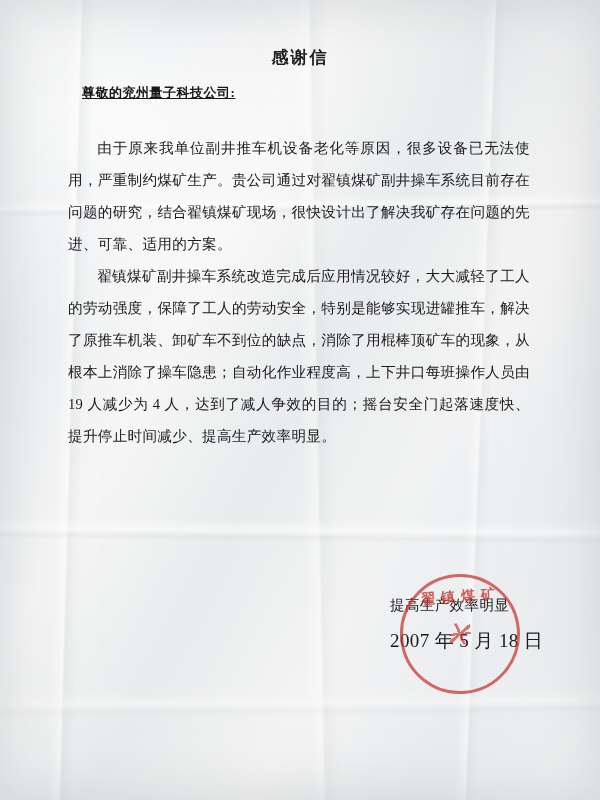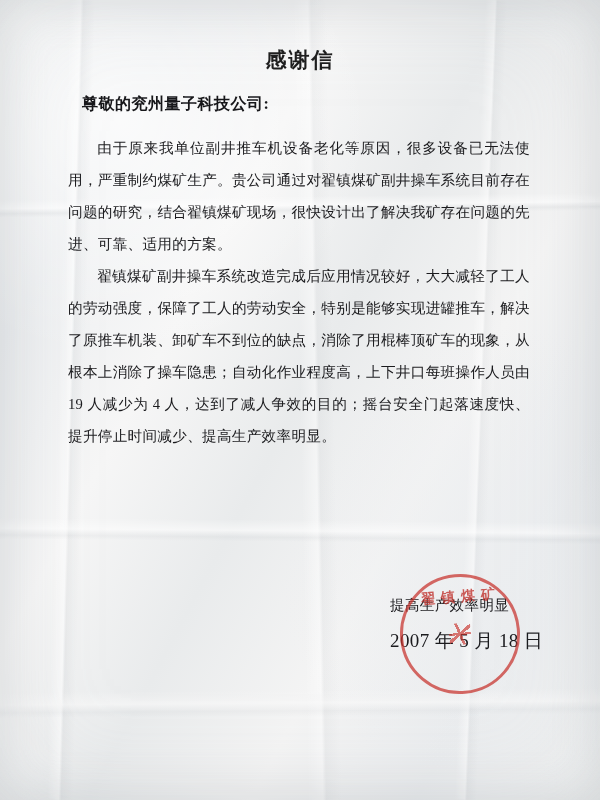--- a/index.html
+++ b/index.html
@@ -43,35 +43,36 @@
     box-shadow: inset 0 0 46px rgba(160,165,170,0.30), inset 0 0 110px rgba(190,195,200,0.18);
     pointer-events: none;
   }
 
   .doc-title {
     position: absolute;
     top: 46px;
     left: 0;
     width: 600px;
     text-align: center;
-    font-size: 21px;
+    font-size: 17px;
     font-weight: bold;
     letter-spacing: 2px;
     color: #1b1b1b;
     font-family: "Liberation Serif", "DejaVu Serif", serif;
   }
 
   .salutation {
     position: absolute;
-    top: 94px;
+    top: 84px;
     left: 82px;
-    font-size: 16px;
+    font-size: 13px;
     font-weight: bold;
     color: #17171a;
     letter-spacing: 0.5px;
+    text-decoration: underline;
   }
 
   .body-text {
     position: absolute;
     top: 112px;
     left: 68px;
     width: 462px;
     font-size: 14.6px;
     line-height: 32px;
     color: #1a1a1d;

